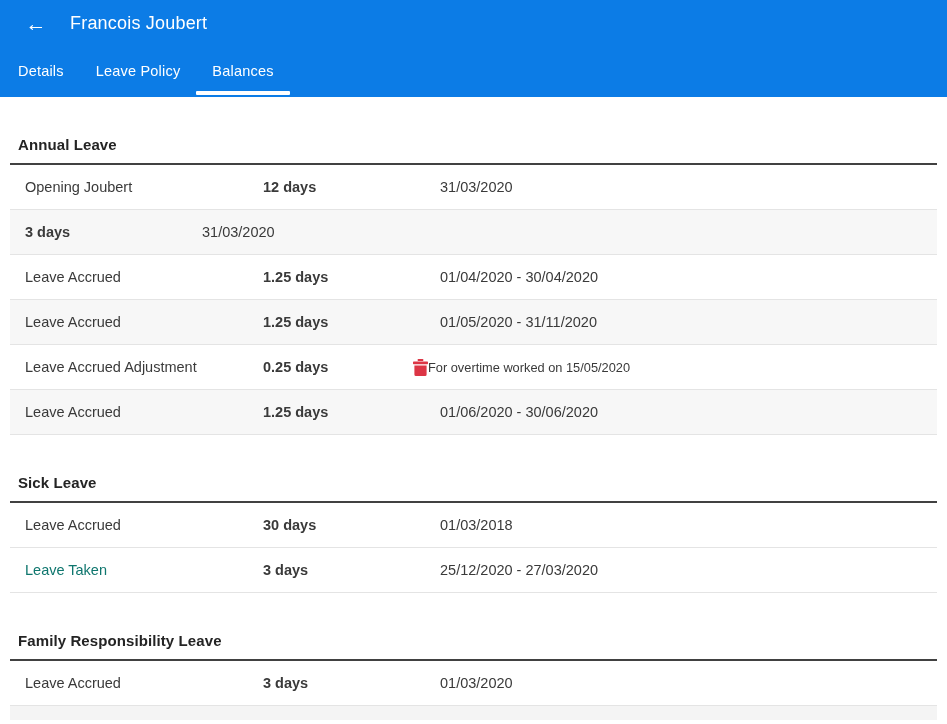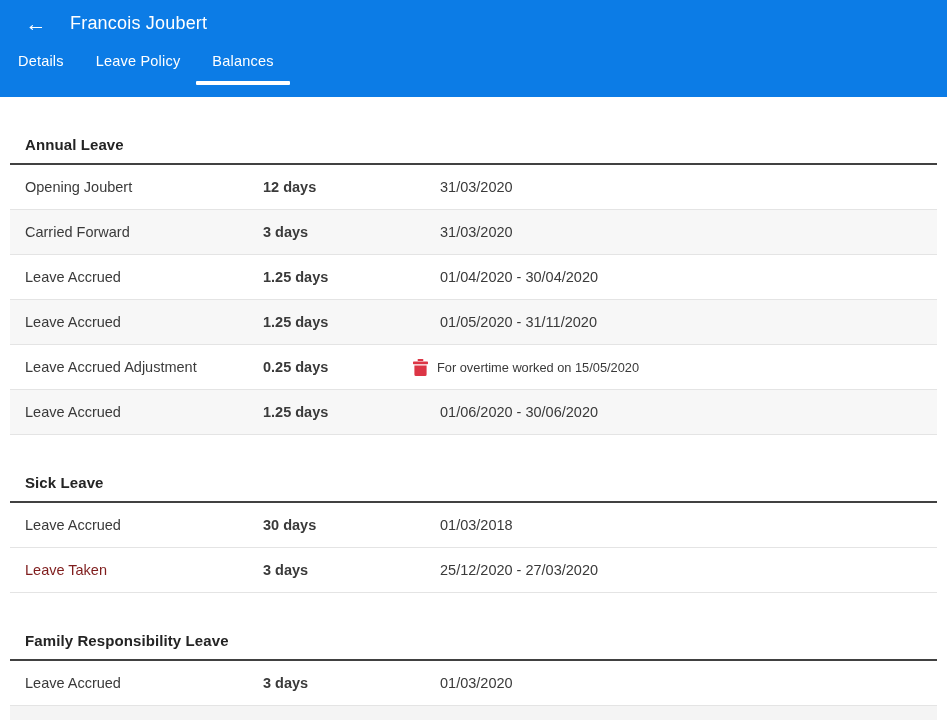--- a/index.html
+++ b/index.html
@@ -25,62 +25,62 @@
     width: 36px; height: 30px; margin-left: 18px;
     display: flex; align-items: center; justify-content: center;
     cursor: pointer; background: transparent; border: none;
   }
   .back-btn .arrow-glyph { font-size: 21px; line-height: 1; color: #fff; font-weight: 400; }
   .header-title {
     font-size: 18px; font-weight: 400; color: #fff; margin-left: 16px;
     letter-spacing: 0.2px;
   }
   .tabs-row {
-    position: absolute; left: 2px; bottom: 10px; height: 53px;
+    position: absolute; left: 2px; bottom: 0; height: 53px;
     display: flex; align-items: flex-end;
   }
   .tab {
     position: relative; height: 100%;
     display: flex; align-items: center;
     padding: 0 16px;
     font-size: 14.5px; color: #fff; cursor: pointer;
     letter-spacing: 0.2px;
   }
   .tab .tab-underline {
     display: none;
     position: absolute; left: 0; right: 0; bottom: 2px; height: 4px;
     background: #fff; border-radius: 1px;
   }
   .tab.active .tab-underline { display: block; }
 
   
   .content { padding: 0 10px; }
   .section-title {
     font-size: 15px; font-weight: 700; color: #242424;
-    margin: 39px 15px 10px 15px;
+    margin: 39px 15px 10px 8px;
     letter-spacing: 0.1px;
   }
   .section-divider {
     border: none; border-top: 2px solid #414141; height: 0;
   }
   .balance-table { width: 100%; }
   .balance-row {
     display: flex; align-items: center;
     height: 45px;
     padding-left: 15px;
     border-bottom: 1px solid #e4e4e4;
     font-size: 14.5px; color: #3a3a3a;
     background: #fff;
   }
   .balance-row.striped { background: #f7f7f7; }
   .col-label { width: 238px; flex: none; }
   .col-amount { width: 150px; flex: none; font-weight: bold; }
   .col-date { width: 232px; flex: none; margin-left: 27px; }
-  .col-extra { flex: 1; display: flex; align-items: center; gap: 9px; }
-  .link-text { color: #7f1d1d; cursor: pointer; }
+  .col-extra { flex: 1; display: flex; align-items: center; }
+  .link-text { color: #0f766e; cursor: pointer; }
   .delete-btn {
     background: transparent; border: none; padding: 0;
     display: flex; align-items: center; cursor: pointer;
   }
   .note-text { font-size: 12.8px; color: #3a3a3a; }
   .partial-row {
     height: 14px; background: #f4f4f4;
   }
 </style>
 </head>
@@ -119,21 +119,20 @@
       <div class="balance-table">
 
         <div class="balance-row">
           <span class="col-label">Opening Joubert</span>
           <span class="col-amount">12 days</span>
           <span class="col-date">31/03/2020</span>
           <span class="col-extra"></span>
         </div>
 
         <div class="balance-row striped">
-          <span class="col-label">Carried Forward</span>
           <span class="col-amount">3 days</span>
           <span class="col-date">31/03/2020</span>
           <span class="col-extra"></span>
         </div>
 
         <div class="balance-row">
           <span class="col-label">Leave Accrued</span>
           <span class="col-amount">1.25 days</span>
           <span class="col-date">01/04/2020 - 30/04/2020</span>
           <span class="col-extra"></span>

